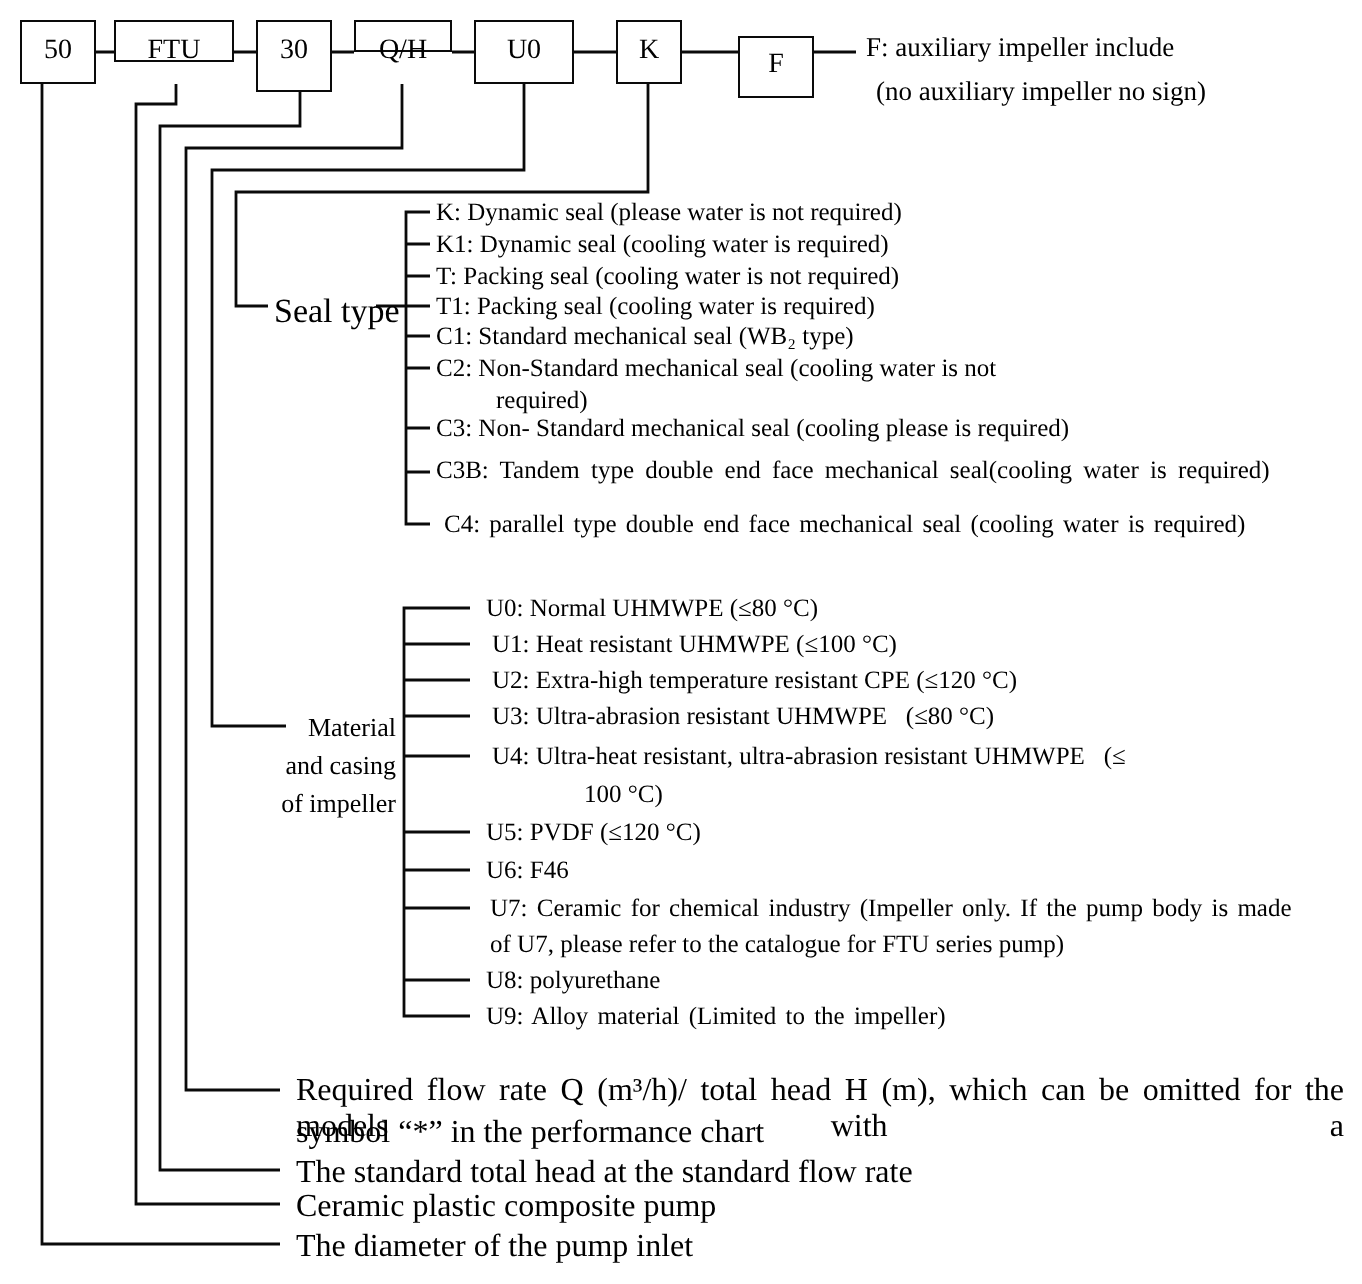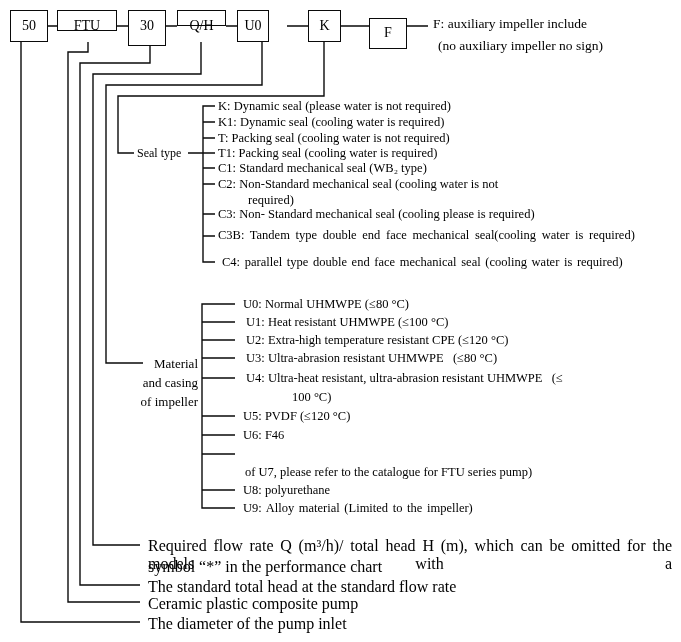--- a/index.html
+++ b/index.html
@@ -10,21 +10,21 @@
   }
   .lines{position:absolute;left:0;top:0;}
   .lines path{stroke:#0a0a0a;stroke-width:1.4;fill:none;}
   .mbox{
     position:absolute;border:1.6px solid #0a0a0a;box-sizing:border-box;
     text-align:center;font-size:14px;background:#fff;
   }
   .txt{position:absolute;font-size:12.5px;white-space:pre;}
   .note{position:absolute;font-size:16px;white-space:pre;}
   .auxnote{position:absolute;font-size:13.5px;white-space:pre;}
-  .seclabel{position:absolute;font-size:12px;white-space:pre;}
+  .seclabel{position:absolute;font-size:17px;white-space:pre;}
   .matlabel{position:absolute;width:82px;text-align:right;font-size:13px;white-space:pre;}
   .justify{white-space:normal;text-align:justify;text-align-last:justify;width:524px;}
   .ws2{word-spacing:2.5px;}
   .ws1{word-spacing:1.5px;}
 </style>
 </head>
 <body>
 
 <div class="canvas">
 
@@ -37,21 +37,21 @@
     <path d="M262,42 V85 H106 V363 H143"></path>
     <path d="M324,42 V96 H118 V153 H134"></path>
     <path d="M188,153 H203 M215,106 H203 V262 H215 M203,122 H215 M203,138 H215 M203,153 H215 M203,168 H215 M203,184 H215 M203,214 H215 M203,236 H215"></path>
     <path d="M235,304 H202 V508 H235 M202,322 H235 M202,340 H235 M202,358 H235 M202,378 H235 M202,416 H235 M202,435 H235 M202,454 H235 M202,490 H235"></path>
   </svg>
 
   <div class="mbox" style="left:10px;top:10px;width:38px;height:32px;line-height:29px;">50</div>
   <div class="mbox" style="left:57px;top:10px;width:60px;height:21px;line-height:29px;">FTU</div>
   <div class="mbox" style="left:128px;top:10px;width:38px;height:36px;line-height:29px;">30</div>
   <div class="mbox" style="left:177px;top:10px;width:49px;height:16px;line-height:29px;">Q/H</div>
-  <div class="mbox" style="left:237px;top:10px;width:32px;height:32px;line-height:29px;">U0</div>
+  <div class="mbox" style="left:237px;top:10px;width:50px;height:32px;line-height:29px;">U0</div>
   <div class="mbox" style="left:308px;top:10px;width:33px;height:32px;line-height:29px;">K</div>
   <div class="mbox" style="left:369px;top:18px;width:38px;height:31px;line-height:28px;">F</div>
 
   <div class="auxnote" style="left:433px;top:16px;">F: auxiliary impeller include</div>
   <div class="auxnote" style="left:438px;top:38px;">(no auxiliary impeller no sign)</div>
 
   <div class="seclabel" style="left:137px;top:146px;">Seal type</div>
   <div class="txt" style="left:218px;top:99px;">K: Dynamic seal (please water is not required)</div>
   <div class="txt" style="left:218px;top:115px;">K1: Dynamic seal (cooling water is required)</div>
   <div class="txt" style="left:218px;top:131px;">T: Packing seal (cooling water is not required)</div>
@@ -67,20 +67,21 @@
   <div class="matlabel" style="left:116px;top:375px;">and casing</div>
   <div class="matlabel" style="left:116px;top:394px;">of impeller</div>
   <div class="txt" style="left:243px;top:297px;">U0: Normal UHMWPE (≤80 °C)</div>
   <div class="txt" style="left:246px;top:315px;">U1: Heat resistant UHMWPE (≤100 °C)</div>
   <div class="txt" style="left:246px;top:333px;">U2: Extra-high temperature resistant CPE (≤120 °C)</div>
   <div class="txt" style="left:246px;top:351px;">U3: Ultra-abrasion resistant UHMWPE   (≤80 °C)</div>
   <div class="txt" style="left:246px;top:371px;">U4: Ultra-heat resistant, ultra-abrasion resistant UHMWPE   (≤</div>
   <div class="txt" style="left:292px;top:390px;">100 °C)</div>
   <div class="txt" style="left:243px;top:409px;">U5: PVDF (≤120 °C)</div>
   <div class="txt" style="left:243px;top:428px;">U6: F46</div>
+  <div class="txt ws1" style="left:245px;top:447px;">U7: Ceramic for chemical industry (Impeller only. If the pump body is made</div>
   <div class="txt" style="left:245px;top:465px;">of U7, please refer to the catalogue for FTU series pump)</div>
   <div class="txt" style="left:243px;top:483px;">U8: polyurethane</div>
   <div class="txt ws1" style="left:243px;top:501px;">U9: Alloy material (Limited to the impeller)</div>
 
   <div class="note justify" style="left:148px;top:537px;">Required flow rate Q (m³/h)/ total head H (m), which can be omitted for the models with a</div>
   <div class="note" style="left:148px;top:558px;">symbol “*” in the performance chart</div>
   <div class="note" style="left:148px;top:578px;">The standard total head at the standard flow rate</div>
   <div class="note" style="left:148px;top:595px;">Ceramic plastic composite pump</div>
   <div class="note" style="left:148px;top:615px;">The diameter of the pump inlet</div>
 

